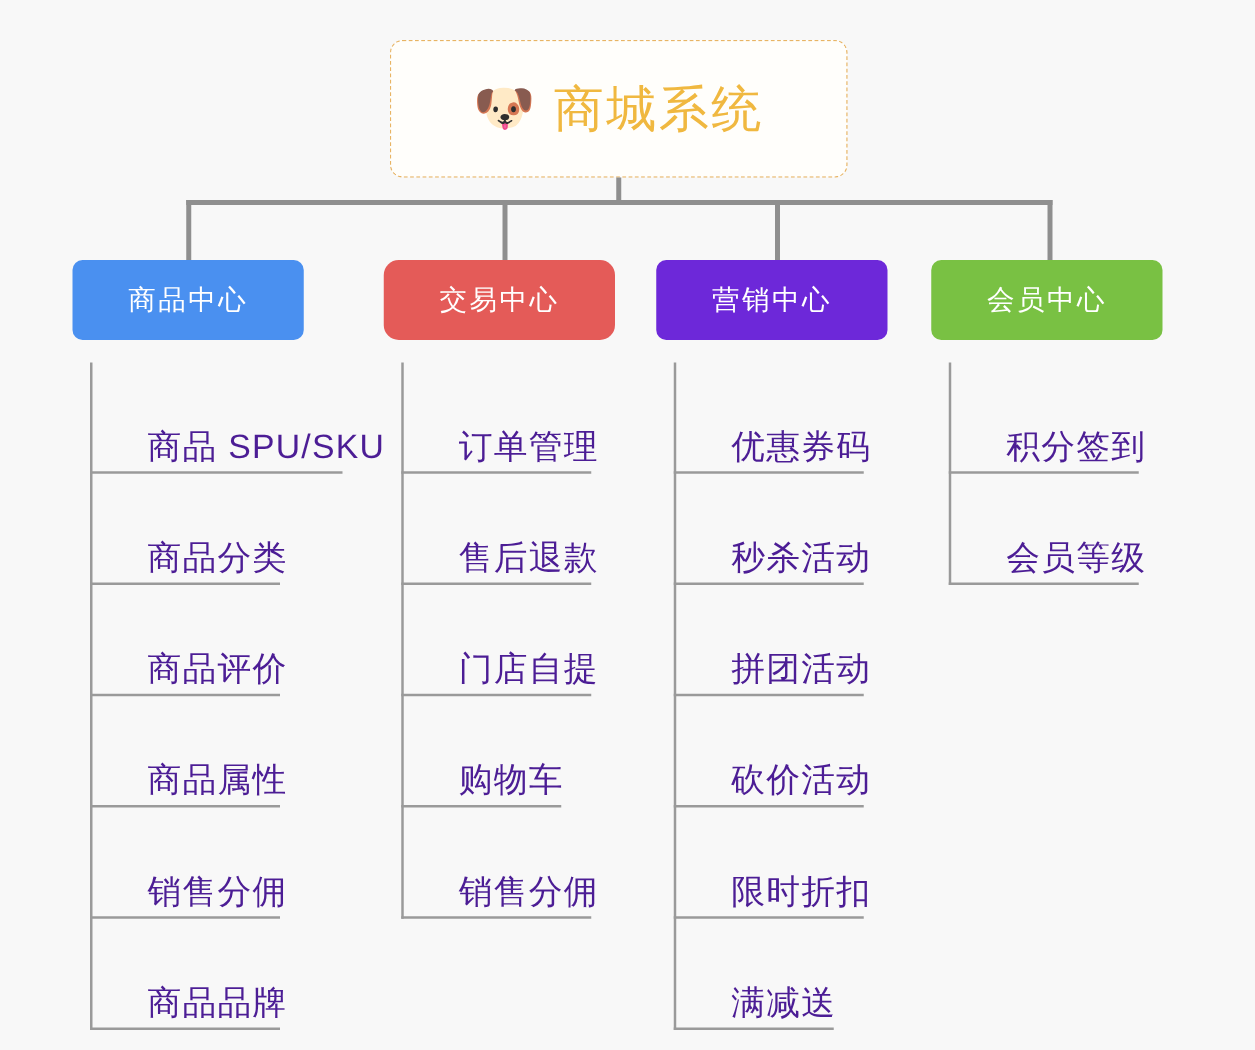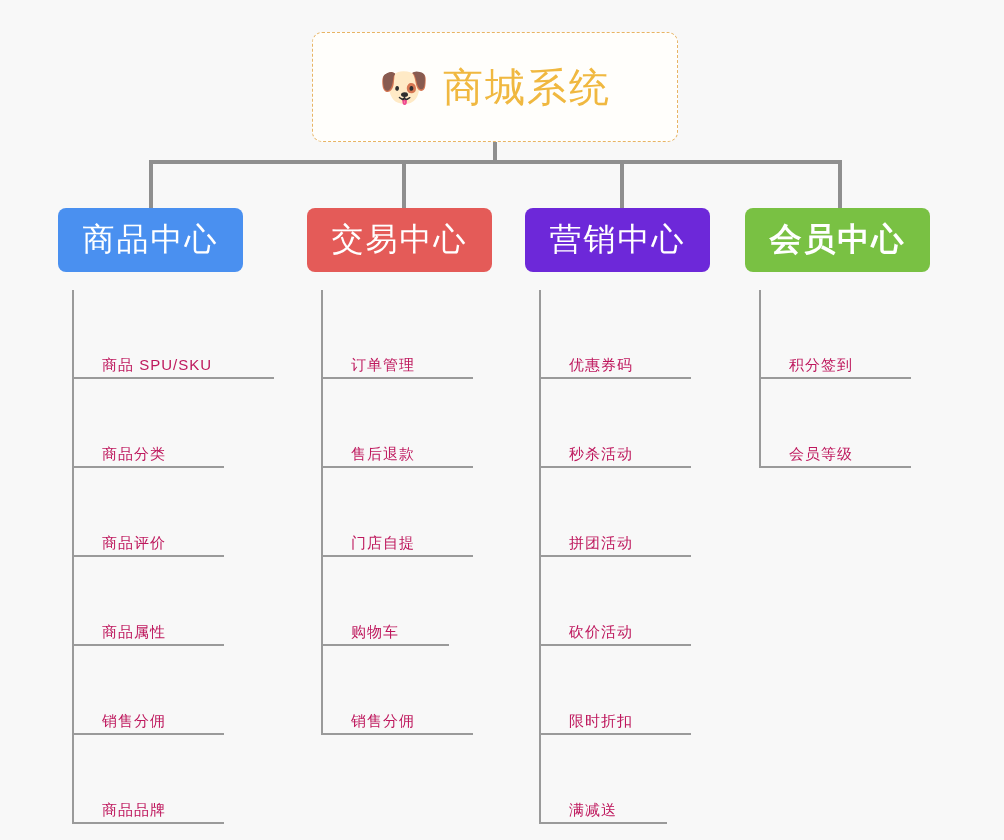--- a/index.html
+++ b/index.html
@@ -79,21 +79,21 @@
     top: 208px;
   }
   .cat-header {
     box-sizing: border-box;
     height: 64px;
     border-radius: 8px;
     display: flex;
     align-items: center;
     justify-content: center;
     color: #ffffff;
-    font-size: 32px;
+    font-size: 22px;
     letter-spacing: 2px;
     white-space: nowrap;
   }
 
   
   .items {
     position: relative;
     margin-top: 18px;
     padding-left: 14px;
   }
@@ -110,25 +110,26 @@
     position: relative;
     height: 89px;
     box-sizing: border-box;
     display: flex;
     align-items: flex-end;
     justify-content: flex-start;
     padding-left: 30px;
     padding-bottom: 6px;
   }
   .item-label {
-    font-size: 15px;
-    color: #be185d;
+    font-size: 27px;
+    color: #4c1d95;
     white-space: nowrap;
     letter-spacing: 1px;
     line-height: 1.15;
+    margin-left: 16px;
   }
   .item-rule {           
     position: absolute;
     left: 0;
     bottom: 0;
     height: 2px;
     background: #9a9a9a;
   }
 </style>
 </head>
@@ -174,21 +175,21 @@
             <span class="item-label">销售分佣</span>
             <div class="item-rule" style="width: 152px;"></div>
           </div>
           <div class="item">
             <span class="item-label">商品品牌</span>
             <div class="item-rule" style="width: 152px;"></div>
           </div>
         </div>
       </div>
       <div class="column" style="left: 307px; width: 185px;">
-        <div class="cat-header" style="background: rgb(228, 91, 88); width: 185px;">交易中心</div>
+        <div class="cat-header" style="background: rgb(228, 91, 88); width: 185px; border-radius: 12px;">交易中心</div>
         <div class="items">
           <div class="item">
             <span class="item-label">订单管理</span>
             <div class="item-rule" style="width: 152px;"></div>
           </div>
           <div class="item">
             <span class="item-label">售后退款</span>
             <div class="item-rule" style="width: 152px;"></div>
           </div>
           <div class="item">
@@ -228,21 +229,21 @@
             <span class="item-label">限时折扣</span>
             <div class="item-rule" style="width: 152px;"></div>
           </div>
           <div class="item">
             <span class="item-label">满减送</span>
             <div class="item-rule" style="width: 128px;"></div>
           </div>
         </div>
       </div>
       <div class="column" style="left: 745px; width: 185px;">
-        <div class="cat-header" style="background: rgb(121, 193, 67); width: 185px; font-weight: bold;">会员中心</div>
+        <div class="cat-header" style="background: rgb(121, 193, 67); width: 185px;">会员中心</div>
         <div class="items">
           <div class="item">
             <span class="item-label">积分签到</span>
             <div class="item-rule" style="width: 152px;"></div>
           </div>
           <div class="item">
             <span class="item-label">会员等级</span>
             <div class="item-rule" style="width: 152px;"></div>
           </div>
         </div>

